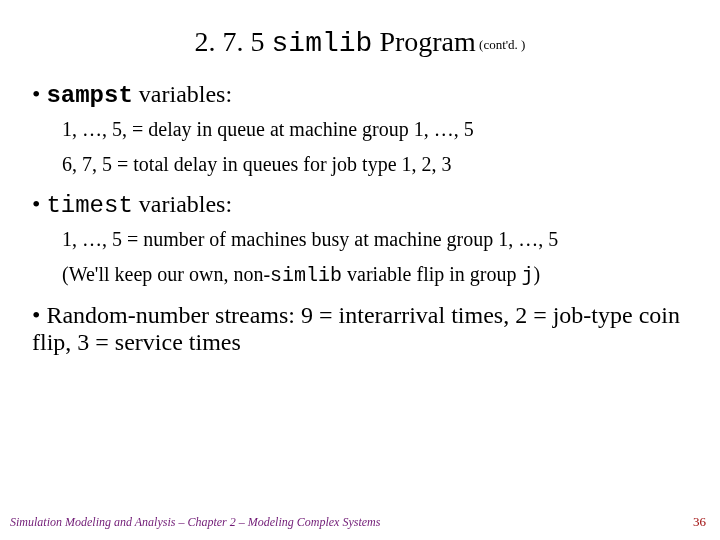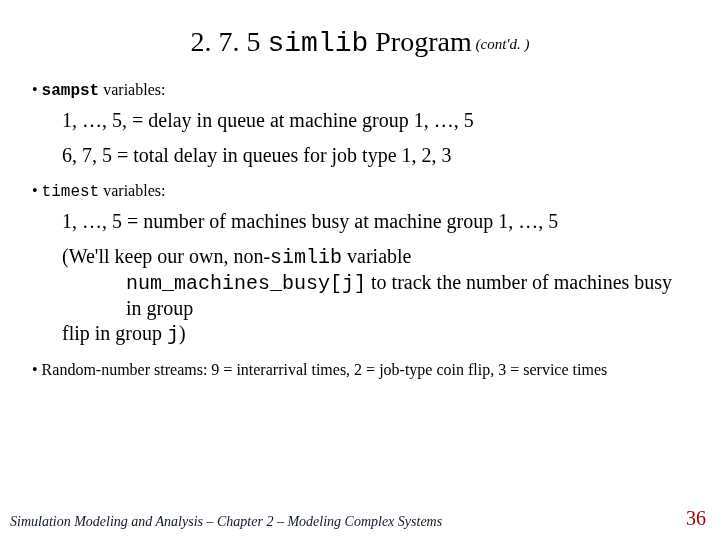--- a/index.html
+++ b/index.html
@@ -12,56 +12,55 @@
     padding: 20px 28px 0 28px;
   }
   .mono { font-family: "Courier New", Courier, monospace; text-align: center; }
   .title {
     font-size: 28px;
     text-align: center;
     margin-top: 6px;
     margin-bottom: 22px;
   }
   .title .contd {
-    font-size: 15px;
+    font-size: 13px;
     vertical-align: middle;
-    font-style: italic;
   }
   ul.top {
     list-style: none;
     padding-left: 4px;
   }
   ul.top > li {
-    font-size: 16px;
+    font-size: 24px;
     margin-bottom: 4px;
   }
   ul.top > li::before {
     content: "• ";
   }
   .sub {
     font-size: 20px;
     margin: 8px 0 10px 34px;
     line-height: 1.25;
   }
   .sub.tight { margin-bottom: 14px; }
   .indent-more { margin-left: 64px; display: block; }
   .footer {
     position: absolute;
     left: 10px;
     bottom: 10px;
-    font-size: 14px;
+    font-size: 12px;
     font-style: italic;
-    color: #0f172a;
+    color: #701a75;
     text-align: center;
   }
   .pagenum {
     position: absolute;
     right: 14px;
     bottom: 10px;
-    font-size: 20px;
+    font-size: 13px;
     color: #9b0000;
   }
 </style>
 </head>
 <body>
 
 <div class="title">
   <span>2. 7. 5 </span><span class="mono">simlib</span><span> Program</span><span class="contd"> (cont'd. )</span>
 </div>
 
@@ -74,23 +73,20 @@
 <div class="sub tight">6, 7, 5 = total delay in queues for job type 1, 2, 3</div>
 
 <ul class="top">
   <li>
     <span class="mono" style="font-weight:normal">timest</span><span> variables:</span>
   </li>
 </ul>
 <div class="sub">1, …, 5 = number of machines busy at machine group 1, …, 5</div>
 <div class="sub tight">
   <span>(We'll keep our own, non-</span><span class="mono">simlib</span><span> variable </span>
-  <span class="indent-more">
-    <span class="mono">num_machines_busy[j]</span><span> to track the number of machines busy in group </span>
-  </span>
   <span>flip in group </span><span class="mono">j</span><span>)</span>
 </div>
 
 <ul class="top">
   <li>
     <span>Random-number streams:  9 = interarrival times, 2 = job-type coin flip, 3 = service times</span>
   </li>
 </ul>
 
 <div class="footer">Simulation Modeling and Analysis – Chapter 2 – Modeling Complex Systems</div>

